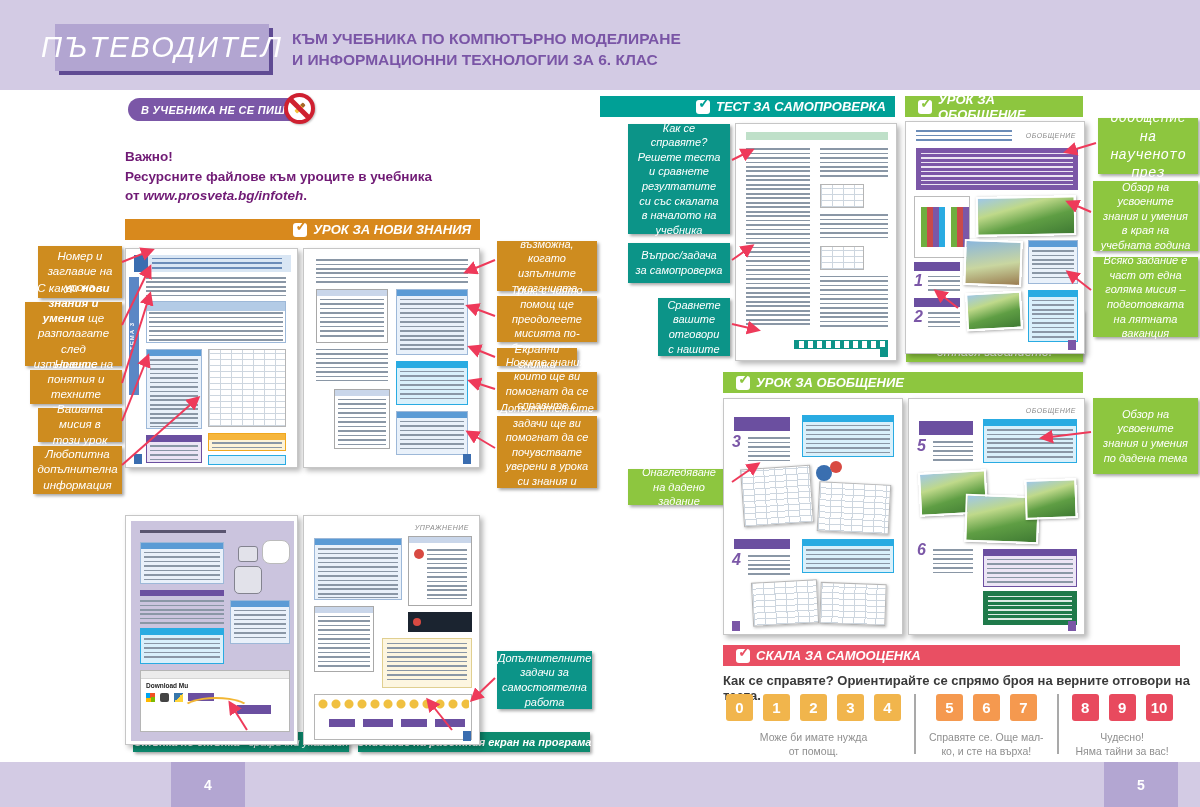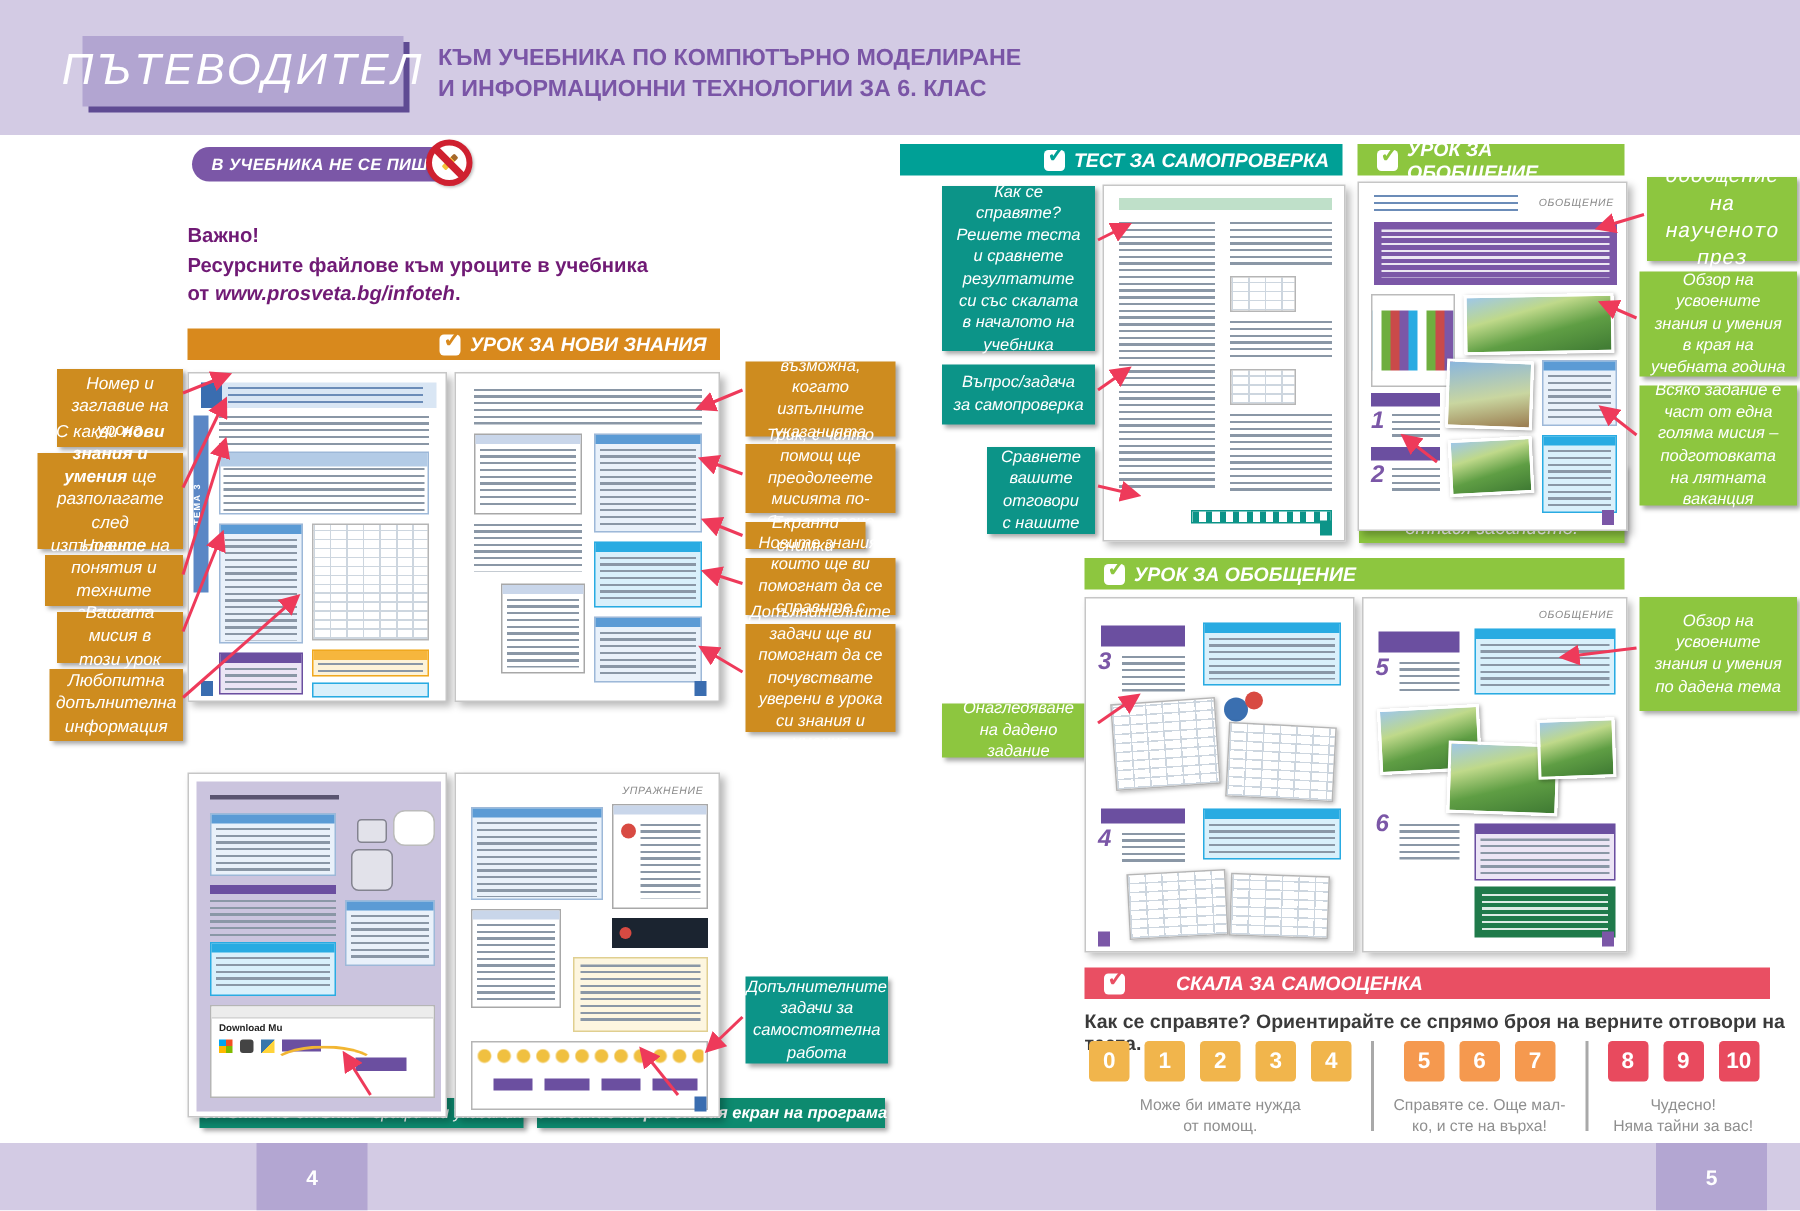--- a/index.html
+++ b/index.html
@@ -36,21 +36,21 @@
   
   .banner { position:absolute; height:21px; display:flex; align-items:center;
     color:#fff; font-style:italic; font-weight:bold; font-size:13px; }
   .banner.right { justify-content:flex-end; padding-right:9px; }
   .banner.left { justify-content:flex-start; padding-left:7px; }
   .cb { width:14px; height:14px; background:#fff; border-radius:3px; position:relative; margin:0 6px; flex:0 0 auto; }
   .cb::after { content:"\2713"; position:absolute; left:2px; top:-6px; font-size:15px; font-weight:bold; font-style:normal; }
   .bn-orange { background:#d8891d; } .bn-orange .cb::after { color:#d8891d; }
   .bn-teal   { background:#00a096; } .bn-teal .cb::after { color:#00a096; }
   .bn-green  { background:#8dc63f; } .bn-green .cb::after { color:#8dc63f; }
-  .bn-red    { background:#e94f63;gap:28px; } .bn-red .cb::after { color:#e94f63; }
+  .bn-red    { background:#e94f63; } .bn-red .cb::after { color:#e94f63; }
 
   
   .co { position:absolute; color:#fff; font-style:italic; text-align:center;
     font-size:11.5px; line-height:1.32; padding:5px 7px; box-shadow:2px 2px 3px rgba(0,0,0,.35);
     display:flex; align-items:center; justify-content:center; }
   .co.orange { background:#ce8c1f; }
   .co.teal   { background:#0c9488; }
   .co.green  { background:#8dc63f; }
   .co b { font-weight:bold; }
 

